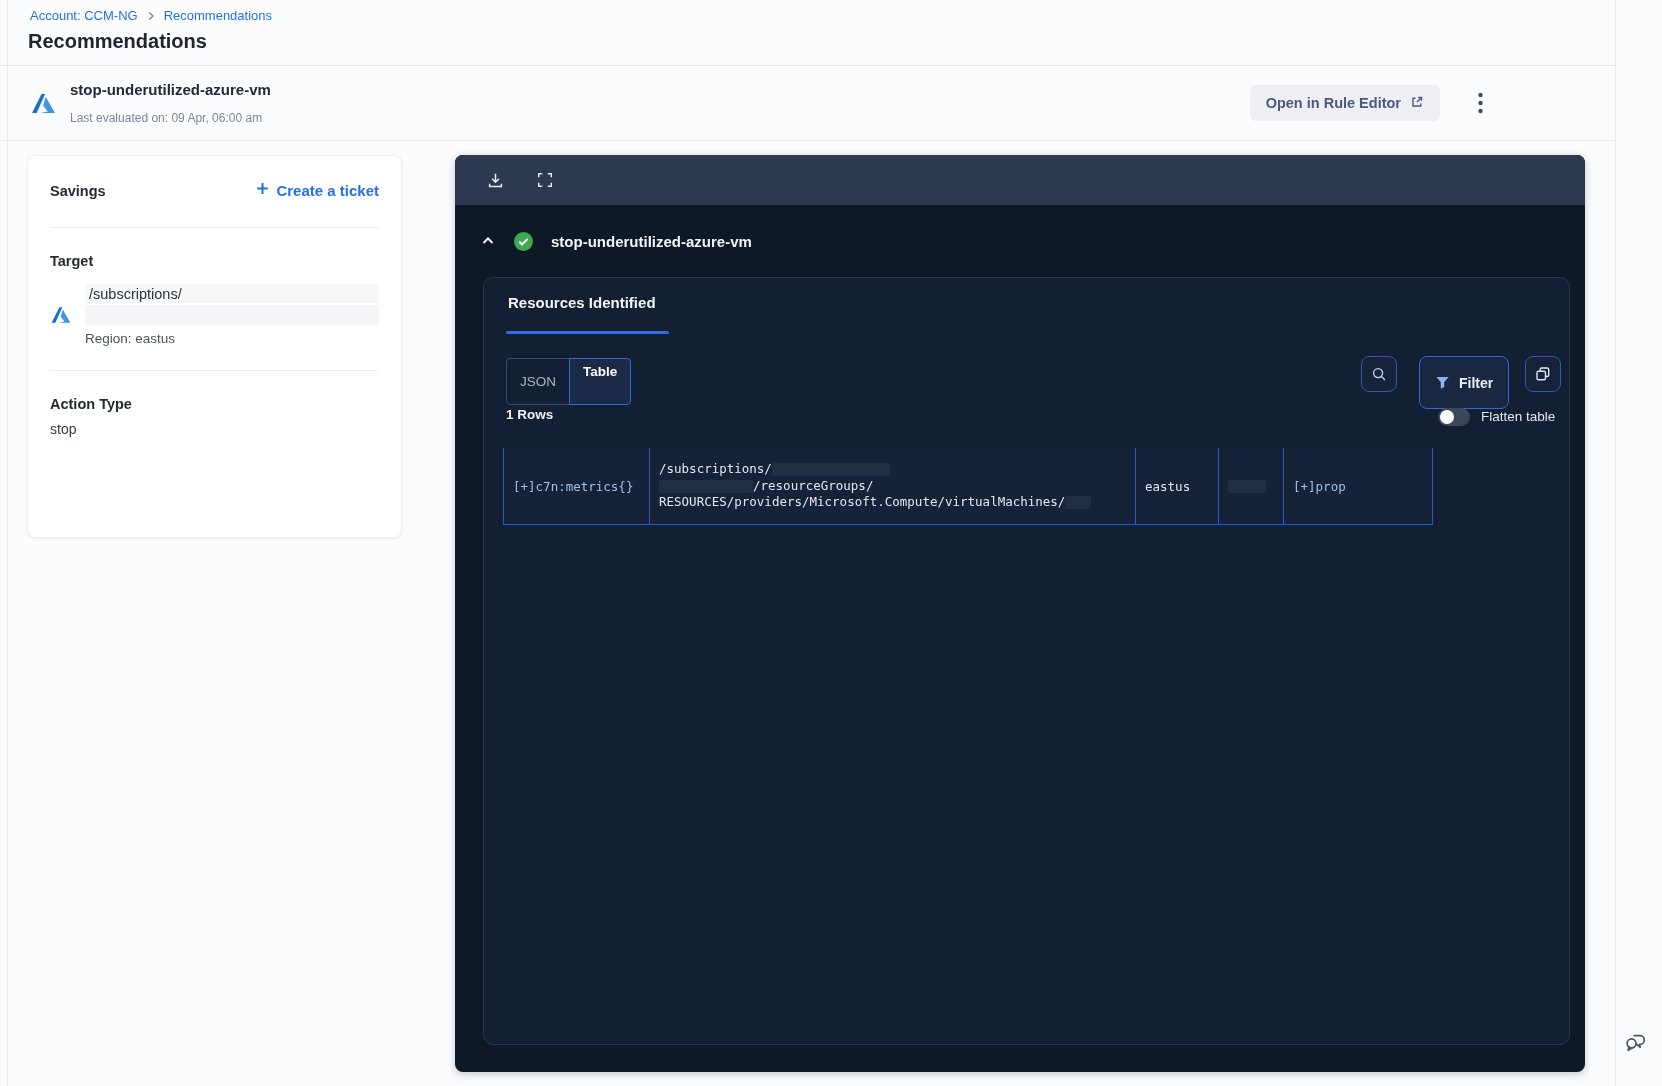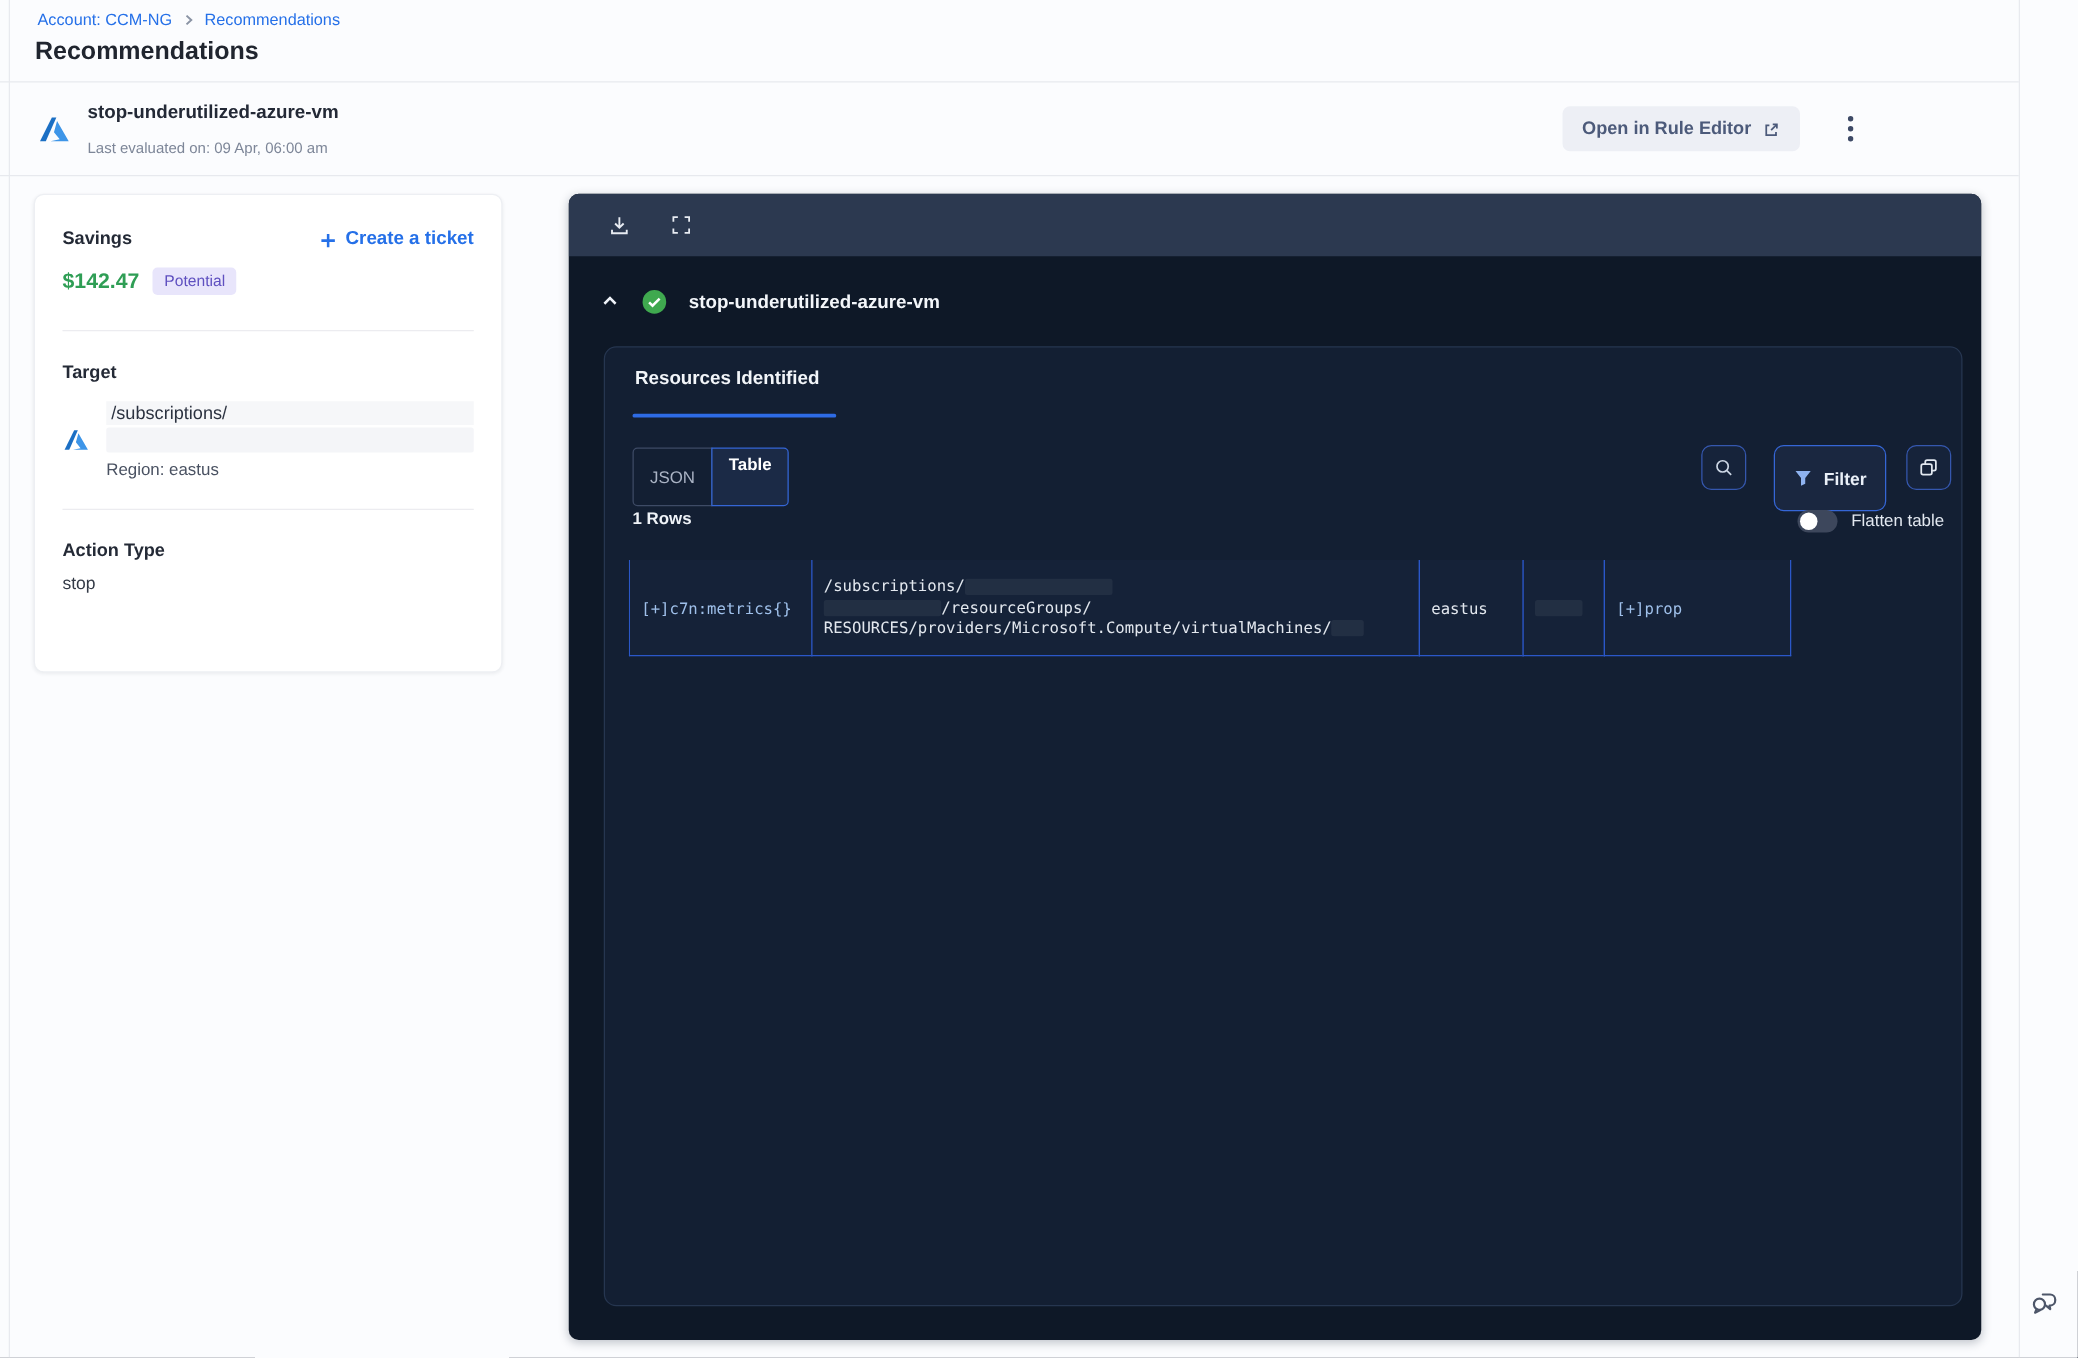--- a/index.html
+++ b/index.html
@@ -14,28 +14,28 @@
   .breadcrumb a { color:#2570e8; text-decoration:none; cursor:pointer; }
   .crumb-sep { display:flex; align-items:center; }
   .page-title { position:absolute; left:28px; top:30px; font-size:20px; font-weight:700; color:#20252f; }
   .divider { position:absolute; left:0; width:1615px; height:1px; background:#e7e9ee; }
 
   
   .rule-header { position:absolute; left:0; top:66px; width:1585px; height:74px; display:flex; align-items:center; padding:0 95px 0 30px; }
   .rule-head-text { margin-left:13px; }
   .rule-title { font-size:15px; font-weight:700; color:#232936; }
   .rule-sub { font-size:12px; color:#7d8698; margin-top:13px; }
-  .open-btn { margin-left:auto; display:flex; align-items:flex-end; gap:9px; background:#edeff5; border:none; border-radius:6px; padding:10px 16px; color:#4c5a7a; font-weight:700; font-size:14.5px; font-family:inherit; cursor:pointer; }
+  .open-btn { margin-left:auto; display:flex; align-items:flex-start; gap:9px; background:#edeff5; border:none; border-radius:6px; padding:10px 16px; color:#4c5a7a; font-weight:700; font-size:14.5px; font-family:inherit; cursor:pointer; }
   .kebab { margin-left:30px; width:20px; height:24px; display:flex; align-items:center; justify-content:center; cursor:pointer; }
 
   
   .card { position:absolute; left:27px; top:155px; width:375px; height:383px; background:#ffffff; border:1px solid #edeff3; border-radius:8px; box-shadow:0 1px 3px rgba(30,40,60,.07); padding:26px 22px; }
   .card-row1 { display:flex; justify-content:space-between; align-items:center; }
   .savings-label { font-size:14.5px; font-weight:600; color:#242a36; }
-  .create-ticket { display:flex; align-items:flex-end; gap:7px; color:#2570e8; font-weight:700; font-size:15px; cursor:pointer; }
+  .create-ticket { display:flex; align-items:flex-start; gap:7px; color:#2570e8; font-weight:700; font-size:15px; cursor:pointer; }
   .amount-row { margin-top:15px; display:flex; align-items:center; gap:11px; }
   .amount { font-size:17px; font-weight:700; color:#2f9e55; }
   .badge { background:#e8e5fb; color:#5f50c0; font-size:12.5px; padding:4px 9px; border-radius:4px; }
   .card-hr { height:1px; background:#ececf0; border:none; margin:0; }
   .hr1 { margin-top:28px; }
   .section-label { margin-top:25px; font-size:14.5px; font-weight:600; color:#242a36; }
   .target-row { margin-top:15px; display:flex; align-items:center; gap:13px; }
   .target-lines { flex:1; }
   .target-path { font-size:14.5px; color:#2b3240; background:#f6f7f9; padding:2px 4px 1px 4px; }
   .target-redact { height:20px; background:#f4f5f8; margin:2px 0 6px 0; border-radius:2px; }
@@ -137,24 +137,20 @@
     <div class="card-row1">
       <div class="savings-label">Savings</div>
       <div class="create-ticket">
         <span style="display:flex;">
           <svg width="13" height="13" viewBox="0 0 14 14" stroke="#2570e8" stroke-width="2.2" fill="none">
               <path d="M7 1.2v11.6M1.2 7h11.6"></path>
             </svg>
         </span>
         <span>Create a ticket</span>
       </div>
-    </div>
-    <div class="amount-row">
-      <span class="amount">$142.47</span>
-      <span class="badge">Potential</span>
     </div>
     <hr class="card-hr hr1">
     <div class="section-label">Target</div>
     <div class="target-row">
       <span style="display:flex;">
         <svg width="22" height="22" viewBox="0 0 24 24">
           <polygon points="10.2,3.5 13.4,3.5 5.9,20.5 1.8,20.5" fill="#1b6fc4"></polygon>
           <polygon points="13.9,6.0 22.2,20.5 9.2,20.5 15.8,19.1 11.7,14.0" fill="#3d95e8"></polygon>
         </svg>
       </span>

